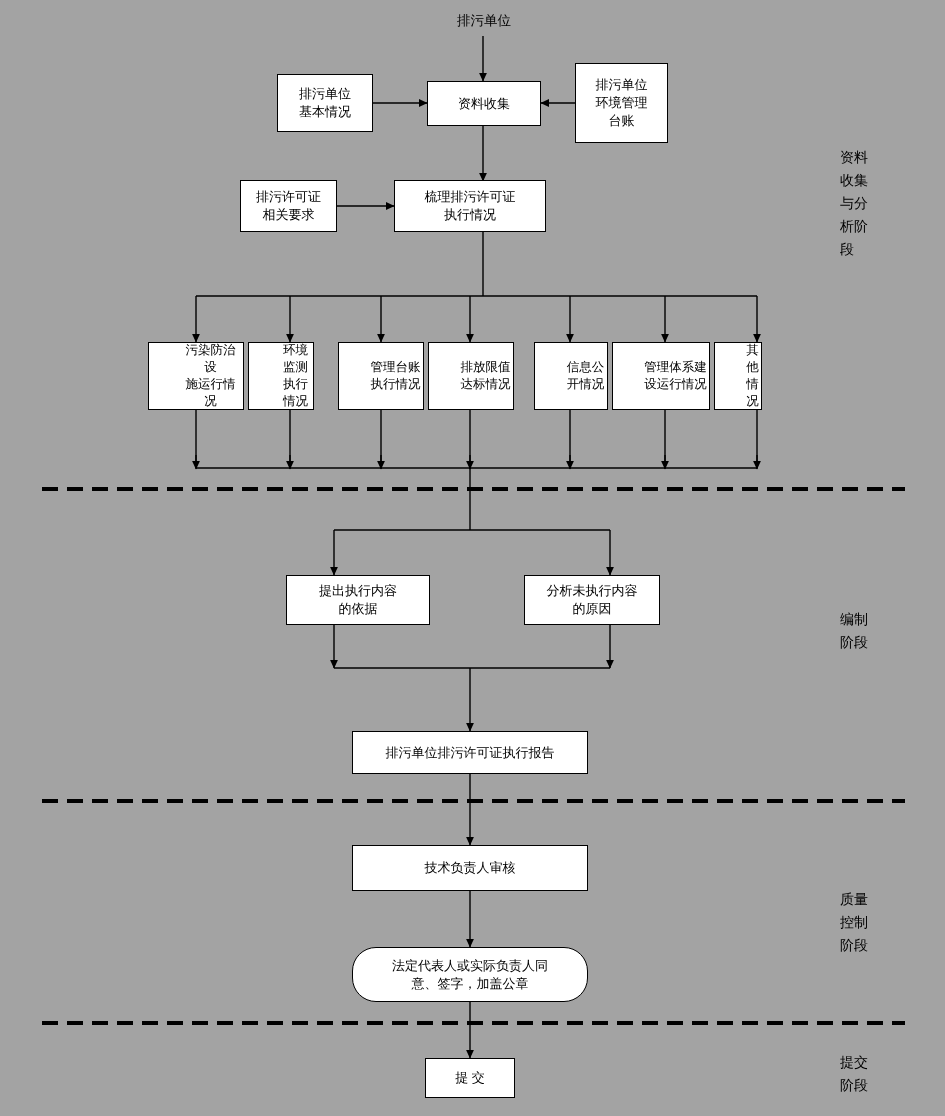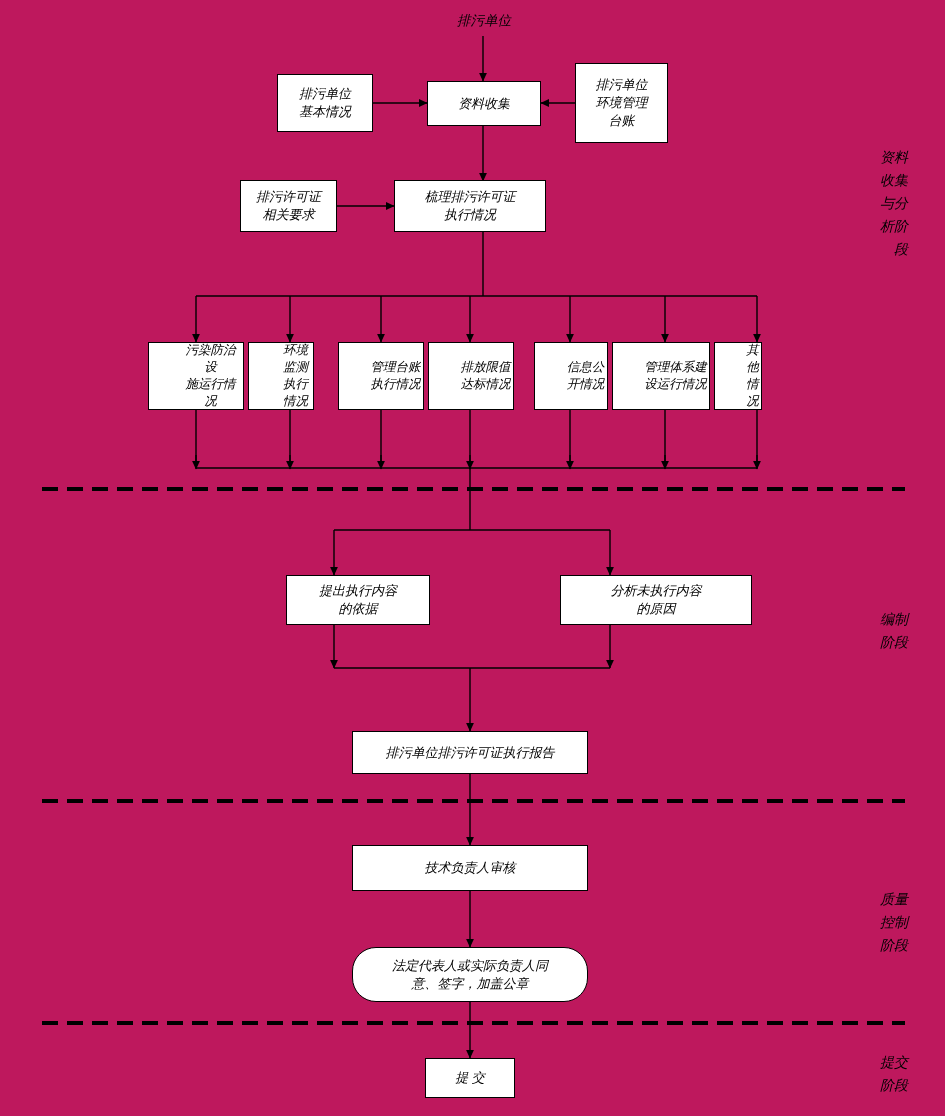--- a/index.html
+++ b/index.html
@@ -7,23 +7,22 @@
     padding: 0;
     background: #ffffff;
   }
   body {
     font-family: "Liberation Sans", sans-serif;
   }
   #canvas {
     position: relative;
     width: 945px;
     height: 1116px;
-    background: #be185d;
+    background: #a3a3a3;
     overflow: hidden;
-    font-style: italic;
   }
   .svg-layer {
     position: absolute;
     left: 0;
     top: 0;
     width: 945px;
     height: 1116px;
   }
   .node {
     position: absolute;
@@ -53,21 +52,21 @@
     align-items: center;
     justify-content: center;
     text-align: center;
     font-size: 13.5px;
     line-height: 20px;
     color: #000000;
     white-space: pre-line;
   }
   .stage-label {
     position: absolute;
-    text-align: right;
+    text-align: left;
     font-size: 14px;
     line-height: 23px;
     color: #000000;
     font-weight: normal;
     white-space: pre-line;
   }
 </style>
 </head>
 <body>
 
@@ -168,21 +167,21 @@
 达标情况</div>
   <div class="node small" style="left:534px; top:342px; width:74px; height:68px;">信息公
 开情况</div>
   <div class="node small" style="left:612px; top:342px; width:98px; height:68px;">管理体系建
 设运行情况</div>
   <div class="node small" style="left:714px; top:342px; width:48px; height:68px;">其他
 情况</div>
 
   <div class="node" style="left:262px; top:575px; width:144px; height:50px;margin-left:24px;">提出执行内容
 的依据</div>
-  <div class="node" style="left:524px; top:575px; width:192px; height:50px;margin-left:36px;">分析未执行内容
+  <div class="node" style="left:524px; top:575px; width:136px; height:50px;">分析未执行内容
 的原因</div>
 
   <div class="node" style="left:352px; top:731px; width:236px; height:43px;">排污单位排污许可证执行报告</div>
 
   <div class="node" style="left:352px; top:845px; width:236px; height:46px;">技术负责人审核</div>
   <div class="node" style="left:352px; top:947px; width:236px; height:55px;border-radius:24px;">法定代表人或实际负责人同
 意、签字，加盖公章</div>
 
   <div class="node" style="left:425px; top:1058px; width:90px; height:40px;">提 交</div>
 

